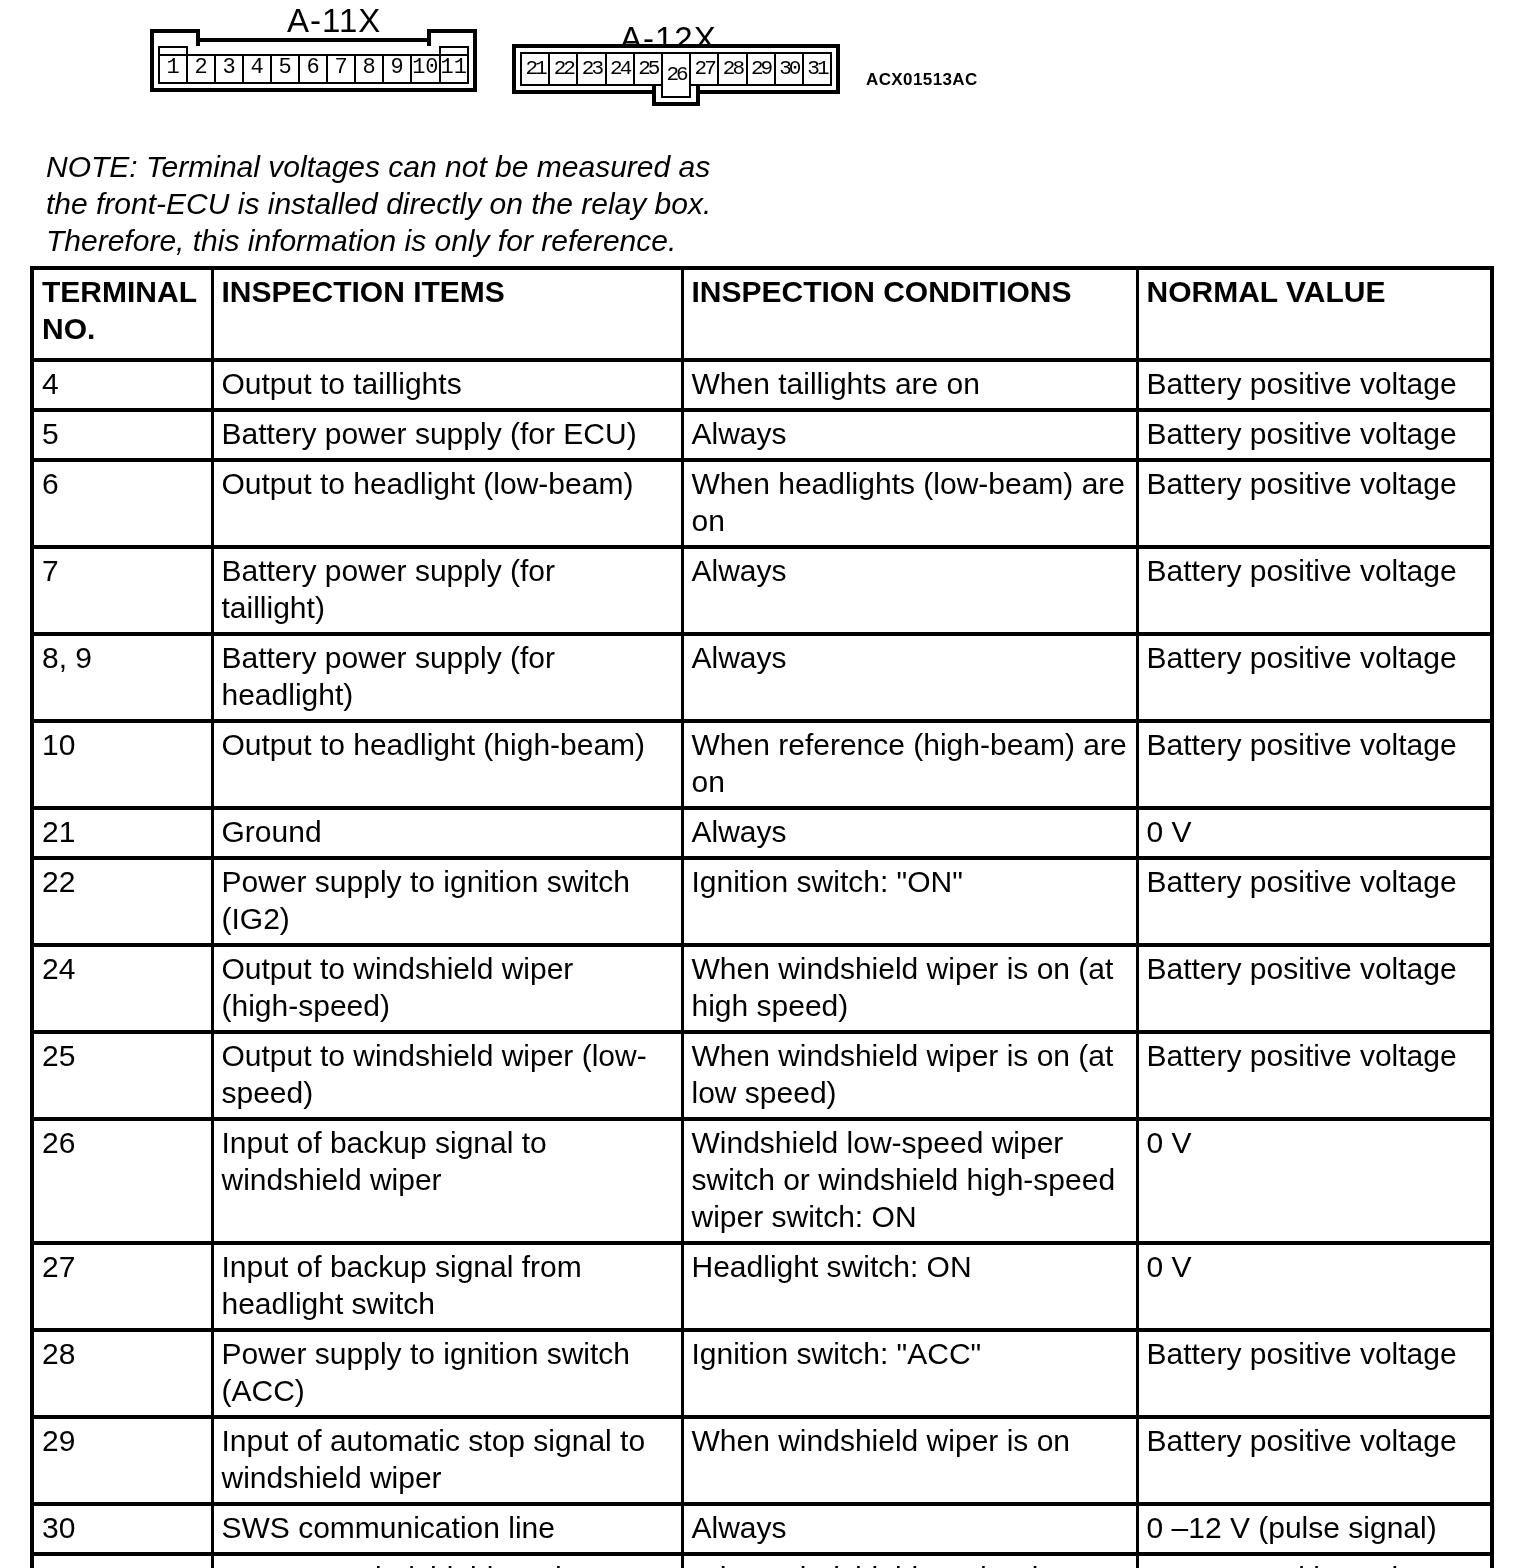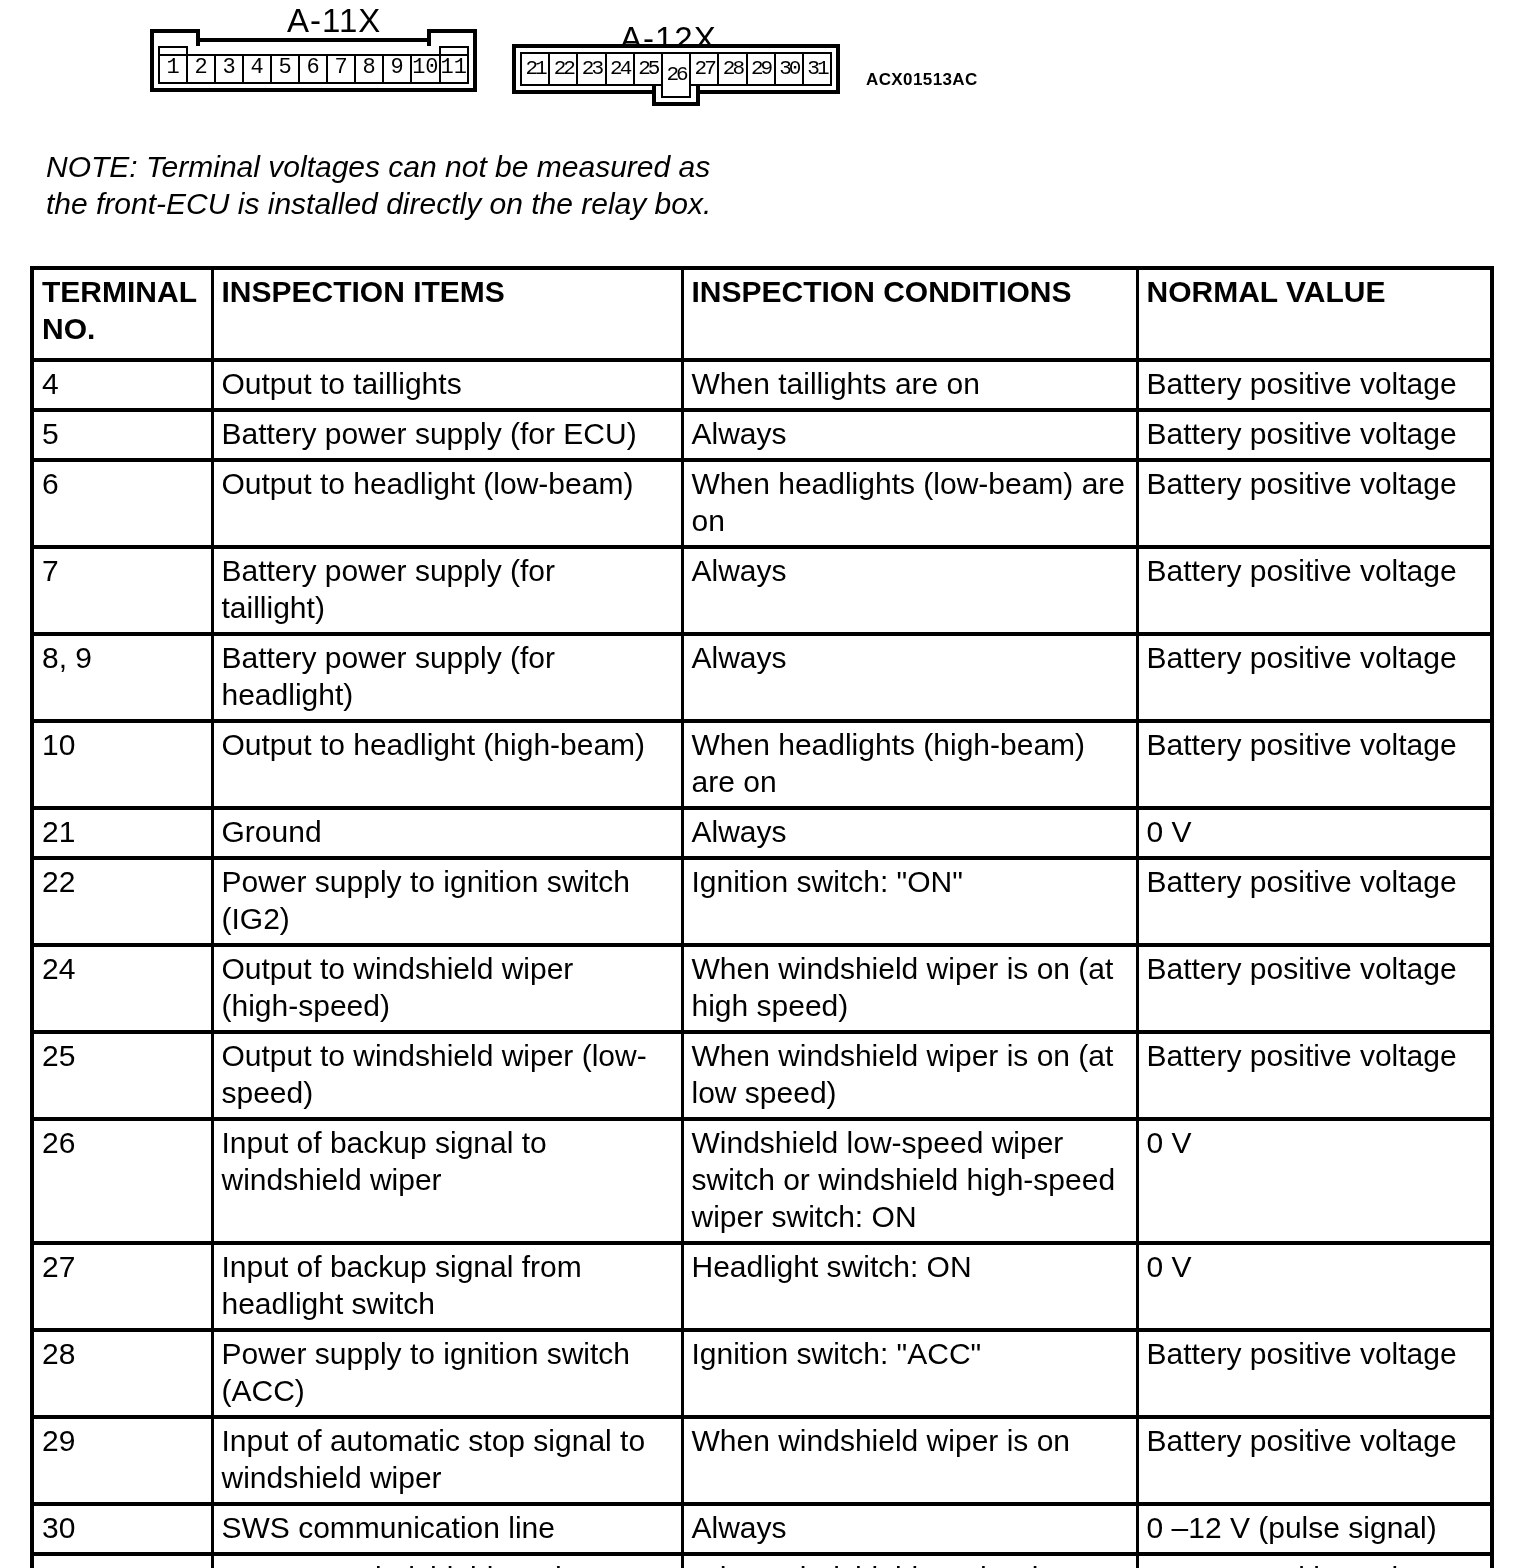--- a/index.html
+++ b/index.html
@@ -109,20 +109,21 @@
         <div class="pin">30</div>
         <div class="pin">31</div>
       </div>
   </div>
 
   <div class="fig-code">ACX01513AC</div>
 
   <div class="note">
     <div>NOTE: Terminal voltages can not be measured as</div>
     <div>the front-ECU is installed directly on the relay box.</div>
+    <div>Therefore, this information is only for reference.</div>
   </div>
 
   <table class="spec-table">
     <colgroup>
       <col style="width:180px">
         <col style="width:470px">
         <col style="width:455px">
         <col style="width:355px">
     </colgroup>
     <thead>
@@ -160,21 +161,21 @@
         </tr>
         <tr>
           <td class="c0">8, 9</td>
           <td class="c1">Battery power supply (for headlight)</td>
           <td class="c2">Always</td>
           <td class="c3">Battery positive voltage</td>
         </tr>
         <tr>
           <td class="c0">10</td>
           <td class="c1">Output to headlight (high-beam)</td>
-          <td class="c2">When headlights (high-beam) are on</td>
+          <td class="c2">When reference (high-beam) are on</td>
           <td class="c3">Battery positive voltage</td>
         </tr>
         <tr>
           <td class="c0">21</td>
           <td class="c1">Ground</td>
           <td class="c2">Always</td>
           <td class="c3">0 V</td>
         </tr>
         <tr>
           <td class="c0">22</td>

